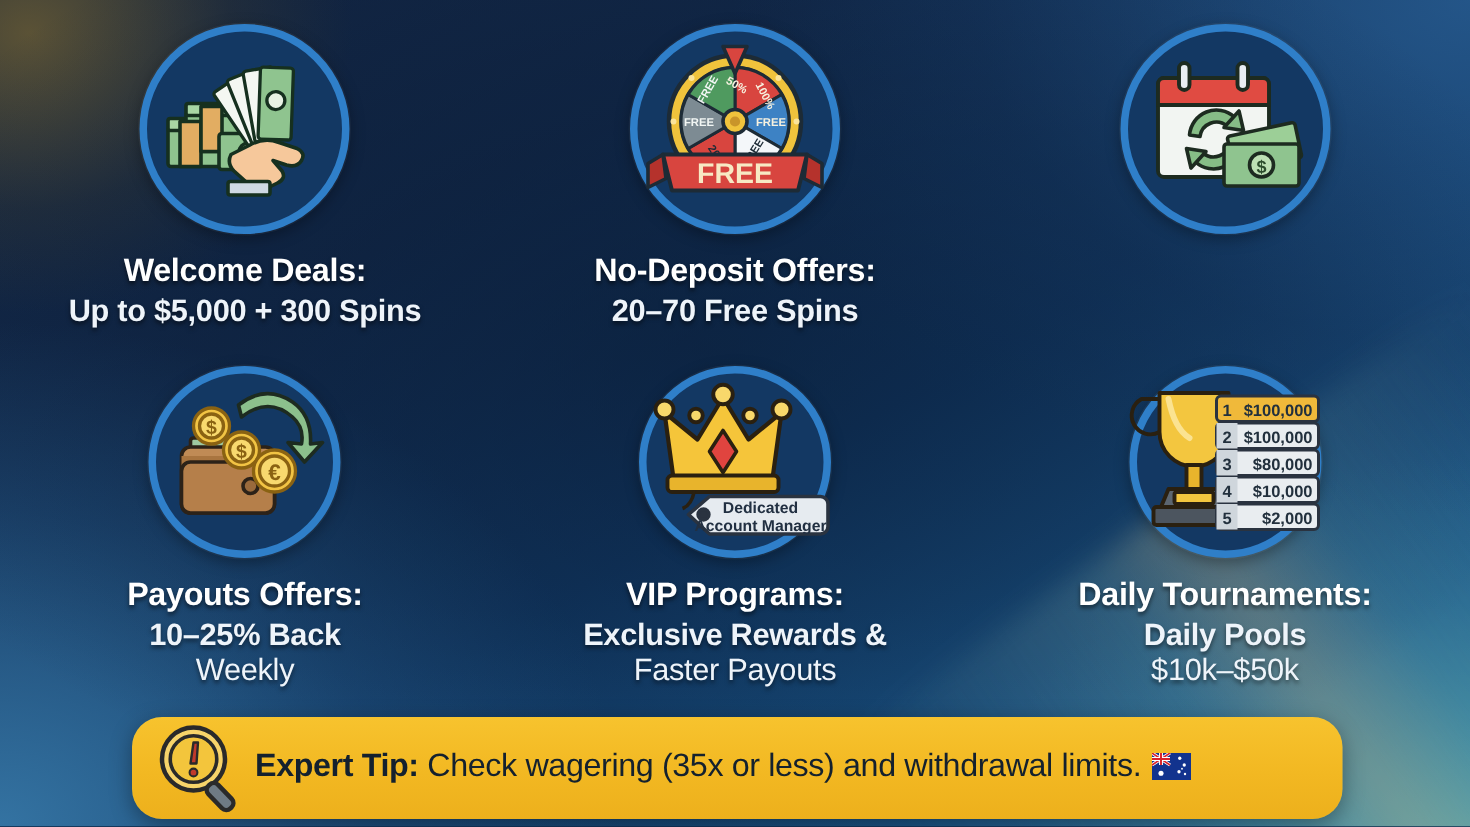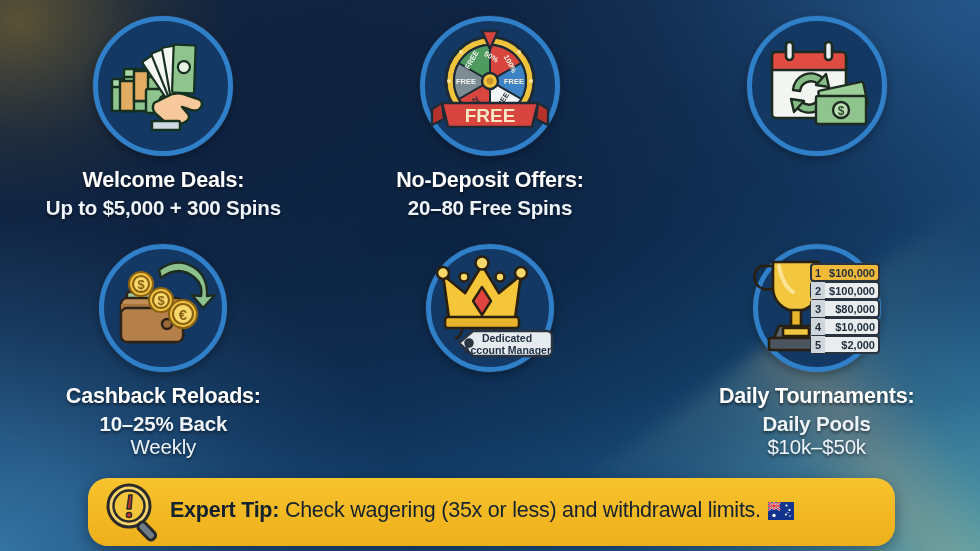--- a/index.html
+++ b/index.html
@@ -138,21 +138,21 @@
             </g>
           <path d="M52 4 L68 4 L60 22 Z" fill="#d8453f" stroke="#1d2b36" stroke-width="2.4" stroke-linejoin="round"></path>
           <path d="M12 76 L108 76 L102 100 L18 100 Z" fill="#d8453f" stroke="#1d2b36" stroke-width="2.6" stroke-linejoin="round"></path>
           <path d="M12 76 L2 82 L2 98 L14 92 Z" fill="#b5322c" stroke="#1d2b36" stroke-width="2.4" stroke-linejoin="round"></path>
           <path d="M108 76 L118 82 L118 98 L106 92 Z" fill="#b5322c" stroke="#1d2b36" stroke-width="2.4" stroke-linejoin="round"></path>
           <text x="60" y="95" text-anchor="middle" font-family="Liberation Sans, sans-serif" font-size="19" font-weight="bold" fill="#f7e9c4">FREE</text>
         </svg>
       </div>
       <div class="labels">
         <div class="ttl">No-Deposit Offers:</div>
-        <div class="sub">20–80 Free Spins</div>
+        <div class="sub">20–70 Free Spins</div>
       </div>
     </div>
 
     <div class="card">
       <div class="badge">
         <svg width="118" height="104" viewBox="0 0 118 104">
           <g stroke="#1d2b20" stroke-width="2.6" stroke-linejoin="round">
             <rect x="14" y="18" width="74" height="66" rx="4" fill="#f2f5f2"></rect>
             <path d="M14 22 a4 4 0 0 1 4 -4 h66 a4 4 0 0 1 4 4 v14 h-74 z" fill="#e04b42"></path>
             <rect x="28" y="8" width="7" height="18" rx="3.5" fill="#e9eef2"></rect>
@@ -194,21 +194,21 @@
             <circle cx="76" cy="58" r="10" fill="#f8d96e"></circle>
           </g>
           <g font-family="Liberation Sans, sans-serif" font-weight="bold" fill="#8a6212" text-anchor="middle">
             <text x="34" y="33" font-size="13">$</text>
             <text x="54" y="49" font-size="13">$</text>
             <text x="76" y="64" font-size="15">€</text>
           </g>
         </svg>
       </div>
       <div class="labels">
-        <div class="ttl">Cashback Reloads:</div>
+        <div class="ttl">Payouts Offers:</div>
         <div class="sub">10–25% Back</div>
         <div class="sub2">Weekly</div>
       </div>
     </div>
 
     <div class="card r2">
       <div class="badge r2">
         <svg width="130" height="110" viewBox="0 0 130 110">
           <path d="M24 66 L18 22 L40 40 L57 12 L74 40 L96 22 L90 66 Z" fill="#f5c53a" stroke="#2a2010" stroke-width="2.8" stroke-linejoin="round"></path>
           <path d="M24 66 L18 22 L40 40 L57 12 L74 40 L96 22 L90 66 Z" fill="url(#cg)" opacity="0"></path>
@@ -224,20 +224,25 @@
           <path d="M38 74 q-2 10 -8 12" stroke="#2a2010" stroke-width="2.4" fill="none"></path>
           <g stroke="#2a3340" stroke-width="2.4" stroke-linejoin="round">
             <path d="M48 78 L122 78 a5 5 0 0 1 5 5 L127 98 a5 5 0 0 1 -5 5 L48 103 L34 90 Z" fill="#e6ebf0"></path>
             <circle cx="44" cy="90" r="3.6" fill="#2a3340"></circle>
           </g>
           <g font-family="Liberation Sans, sans-serif" font-size="10.5" font-weight="bold" fill="#223042" text-anchor="middle">
             <text x="82" y="89">Dedicated</text>
             <text x="82" y="101">Account Manager</text>
           </g>
         </svg>
+      </div>
+      <div class="labels">
+        <div class="ttl">VIP Programs:</div>
+        <div class="sub">Exclusive Rewards &amp;</div>
+        <div class="sub2">Faster Payouts</div>
       </div>
     </div>
 
     <div class="card r2">
       <div class="badge r2">
         <svg width="132" height="112" viewBox="0 0 132 112">
           <g stroke="#2a2010" stroke-width="2.6" stroke-linejoin="round">
             <path d="M22 10 h46 v26 a23 23 0 0 1 -46 0 z" fill="#f3c63f"></path>
             <path d="M22 14 h-12 a12 12 0 0 0 12 22" fill="none"></path>
             <path d="M68 14 h12 a12 12 0 0 1 -12 22" fill="none"></path>

